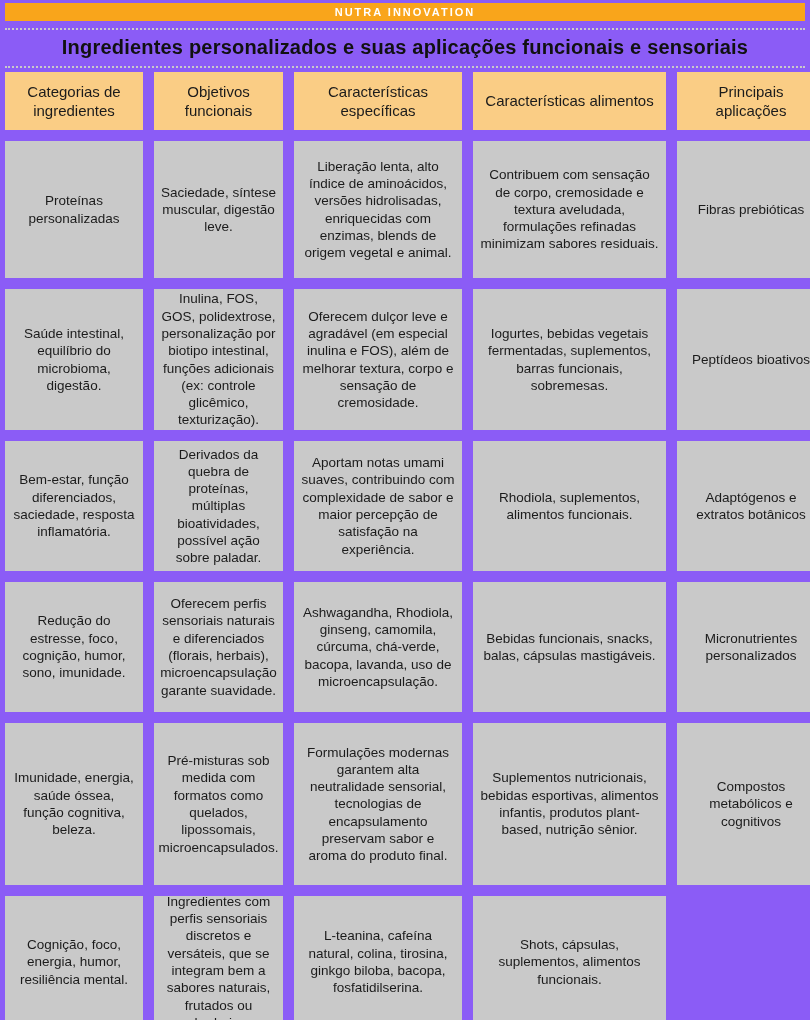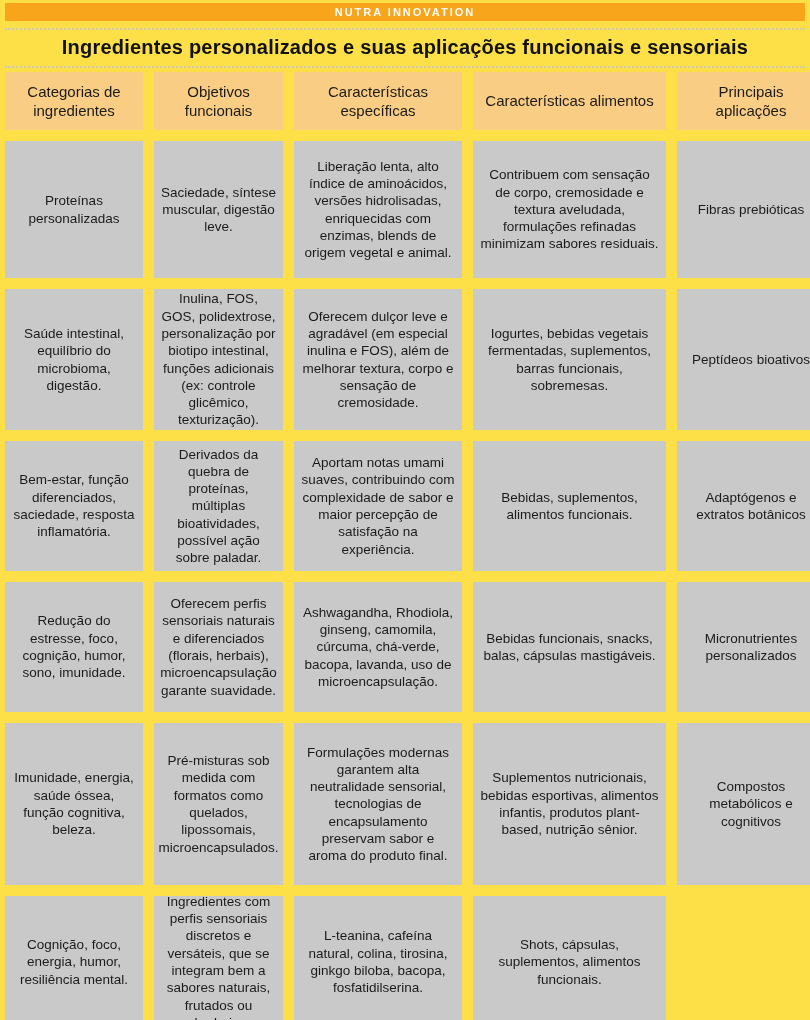--- a/index.html
+++ b/index.html
@@ -5,21 +5,21 @@
   * { margin: 0; padding: 0; box-sizing: border-box; }
   html, body { background: #ffffff; }
   body {
     font-family: "Liberation Sans", sans-serif;
     color: #1f1f1f;
   }
   .page {
     position: relative;
     width: 810px;
     height: 1020px;
-    background: #fde047;
+    background: #8b5cf6;
     overflow: hidden;
   }
   .topbar {
     margin: 3px 5px 0 5px;
     height: 18px;
     background: #F9A51B;
     display: flex;
     align-items: center;
     justify-content: center;
   }
@@ -127,21 +127,21 @@
     <div class="cell">Fibras prebióticas</div>
     <div class="cell">Saúde intestinal, equilíbrio do microbioma, digestão.</div>
     <div class="cell">Inulina, FOS, GOS, polidextrose, personalização por biotipo intestinal, funções adicionais (ex: controle glicêmico, texturização).</div>
     <div class="cell">Oferecem dulçor leve e agradável (em especial inulina e FOS), além de melhorar textura, corpo e sensação de cremosidade.</div>
     <div class="cell">Iogurtes, bebidas vegetais fermentadas, suplementos, barras funcionais, sobremesas.</div>
 
     <div class="cell">Peptídeos bioativos</div>
     <div class="cell">Bem-estar, função diferenciados, saciedade, resposta inflamatória.</div>
     <div class="cell">Derivados da quebra de proteínas, múltiplas bioatividades, possível ação sobre paladar.</div>
     <div class="cell">Aportam notas umami suaves, contribuindo com complexidade de sabor e maior percepção de satisfação na experiência.</div>
-    <div class="cell">Bebidas, suplementos, alimentos funcionais.</div>
+    <div class="cell">Rhodiola, suplementos, alimentos funcionais.</div>
 
     <div class="cell">Adaptógenos e extratos botânicos</div>
     <div class="cell">Redução do estresse, foco, cognição, humor, sono, imunidade.</div>
     <div class="cell">Oferecem perfis sensoriais naturais e diferenciados (florais, herbais), microencapsulação garante suavidade.</div>
     <div class="cell">Ashwagandha, Rhodiola, ginseng, camomila, cúrcuma, chá-verde, bacopa, lavanda, uso de microencapsulação.</div>
     <div class="cell">Bebidas funcionais, snacks, balas, cápsulas mastigáveis.</div>
 
     <div class="cell">Micronutrientes personalizados</div>
     <div class="cell">Imunidade, energia, saúde óssea, função cognitiva, beleza.</div>
     <div class="cell">Pré-misturas sob medida com formatos como quelados, lipossomais, microencapsulados.</div>

